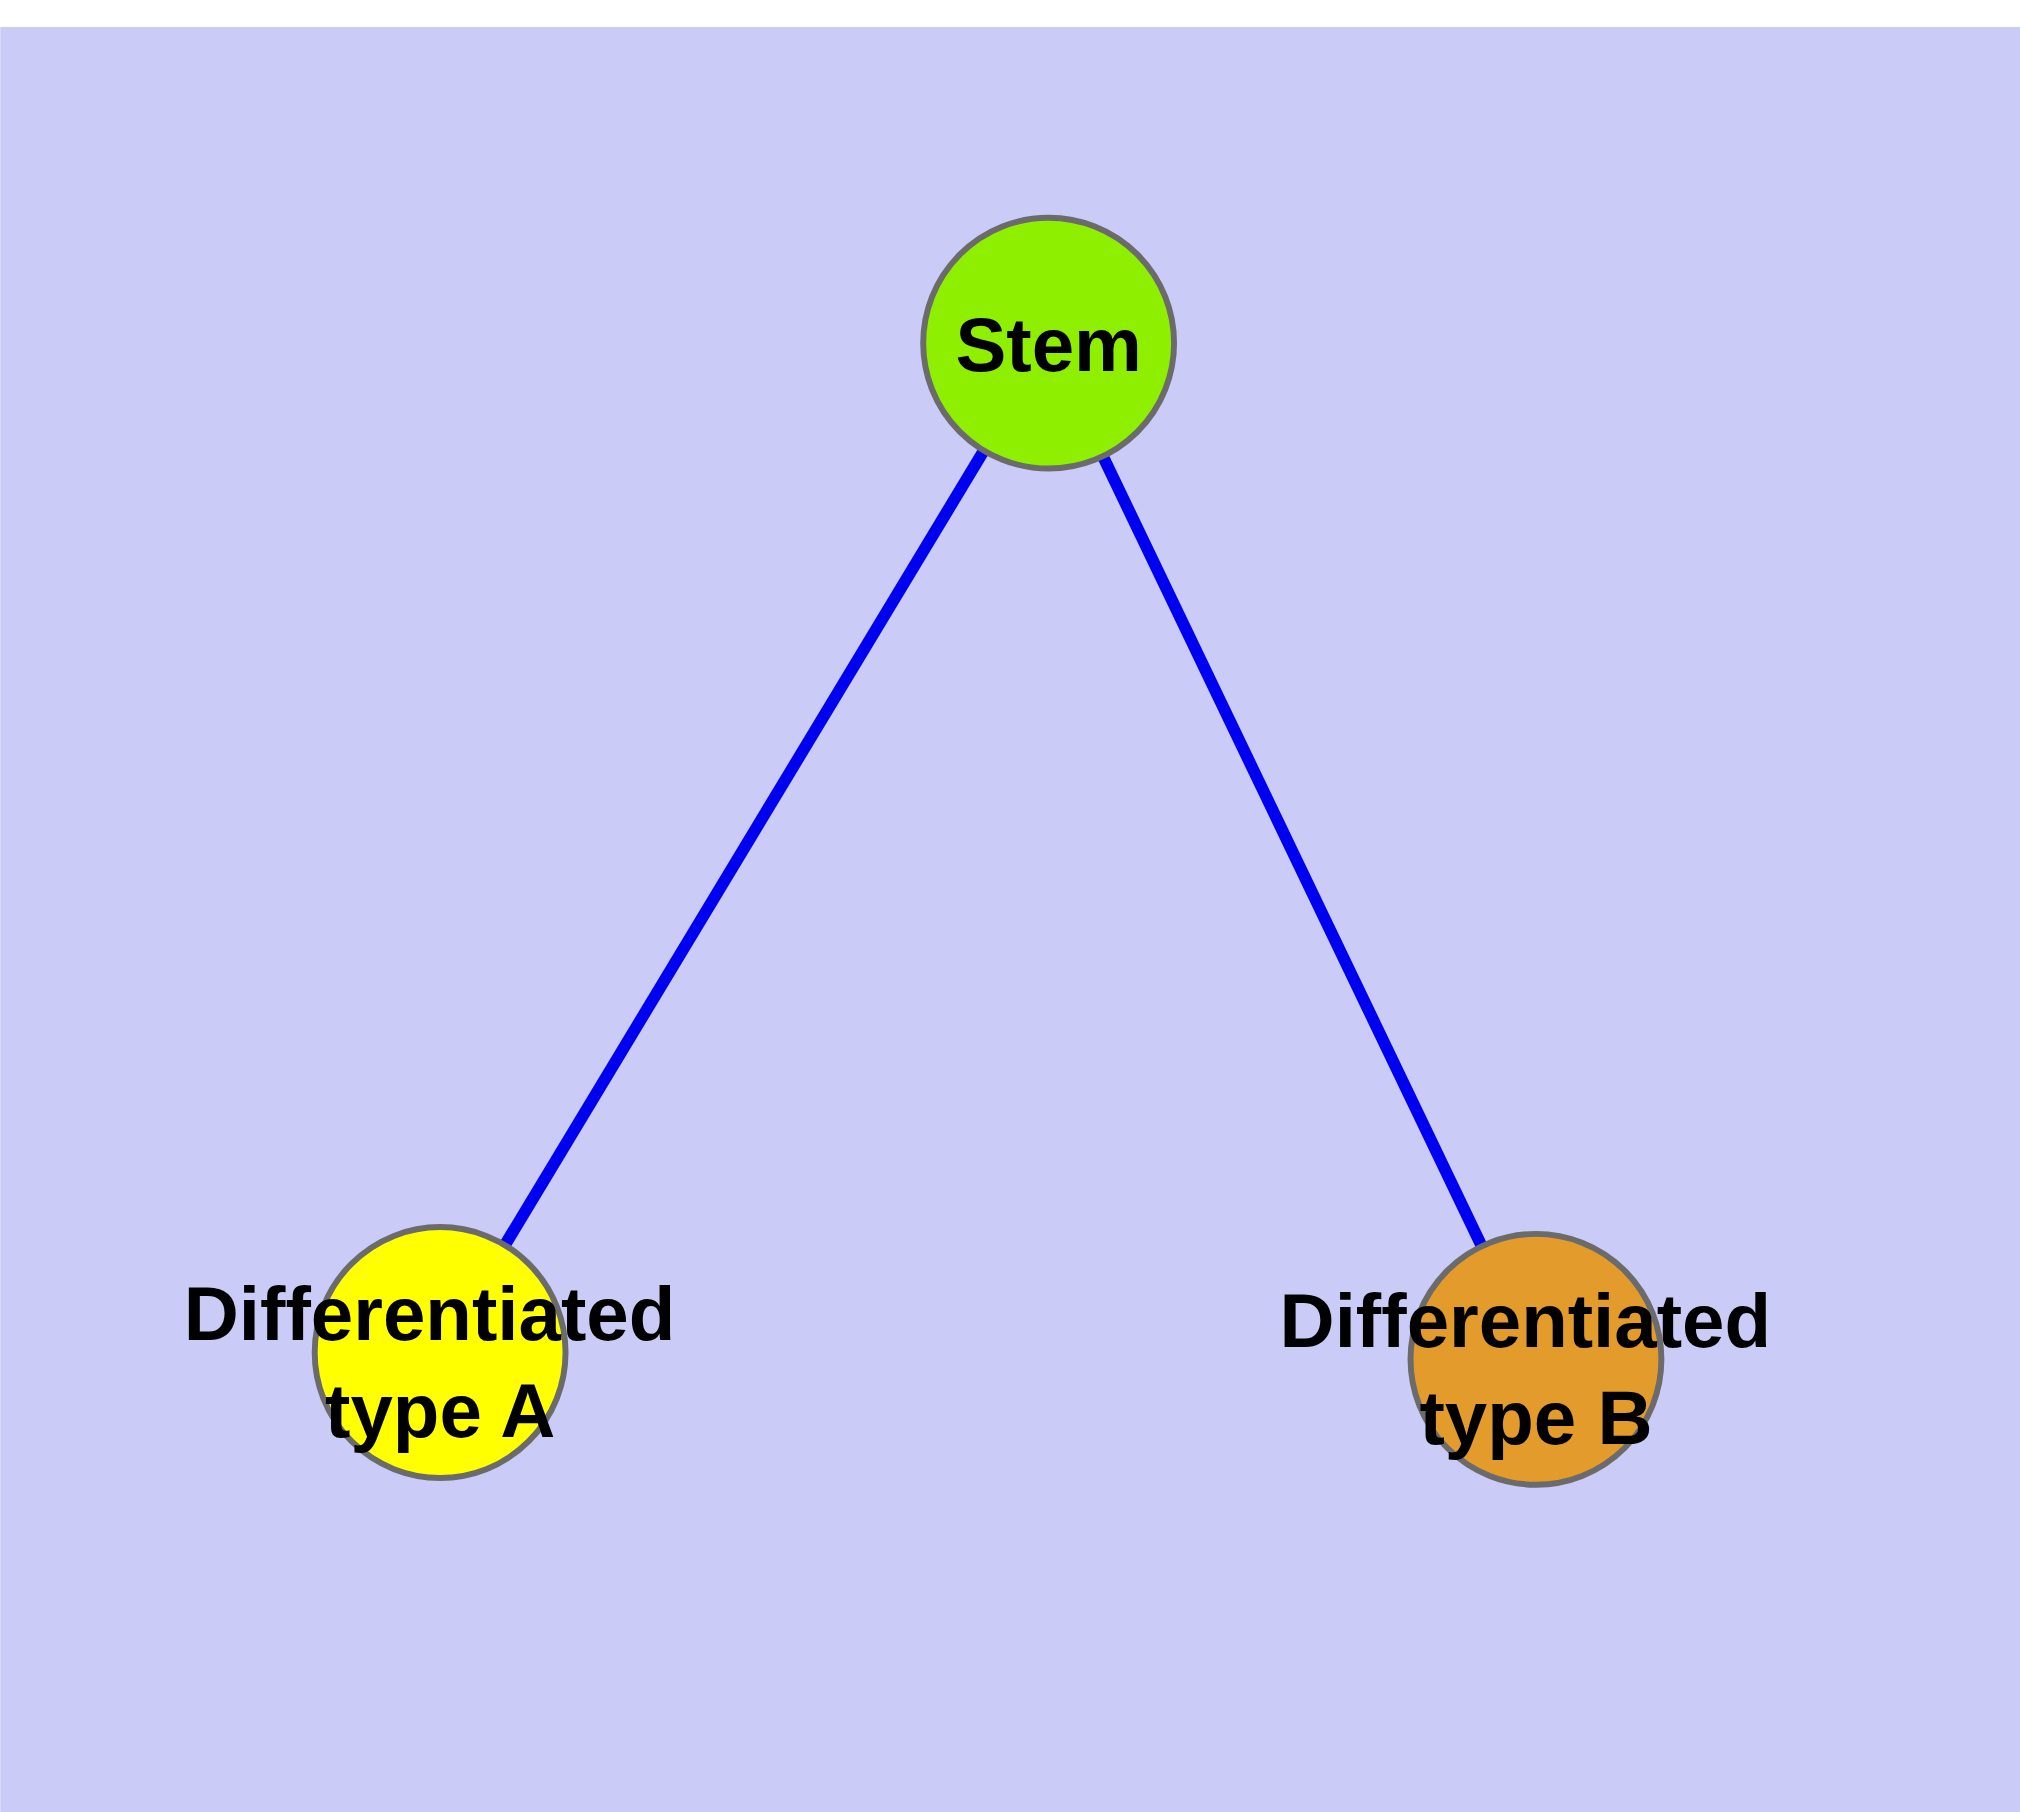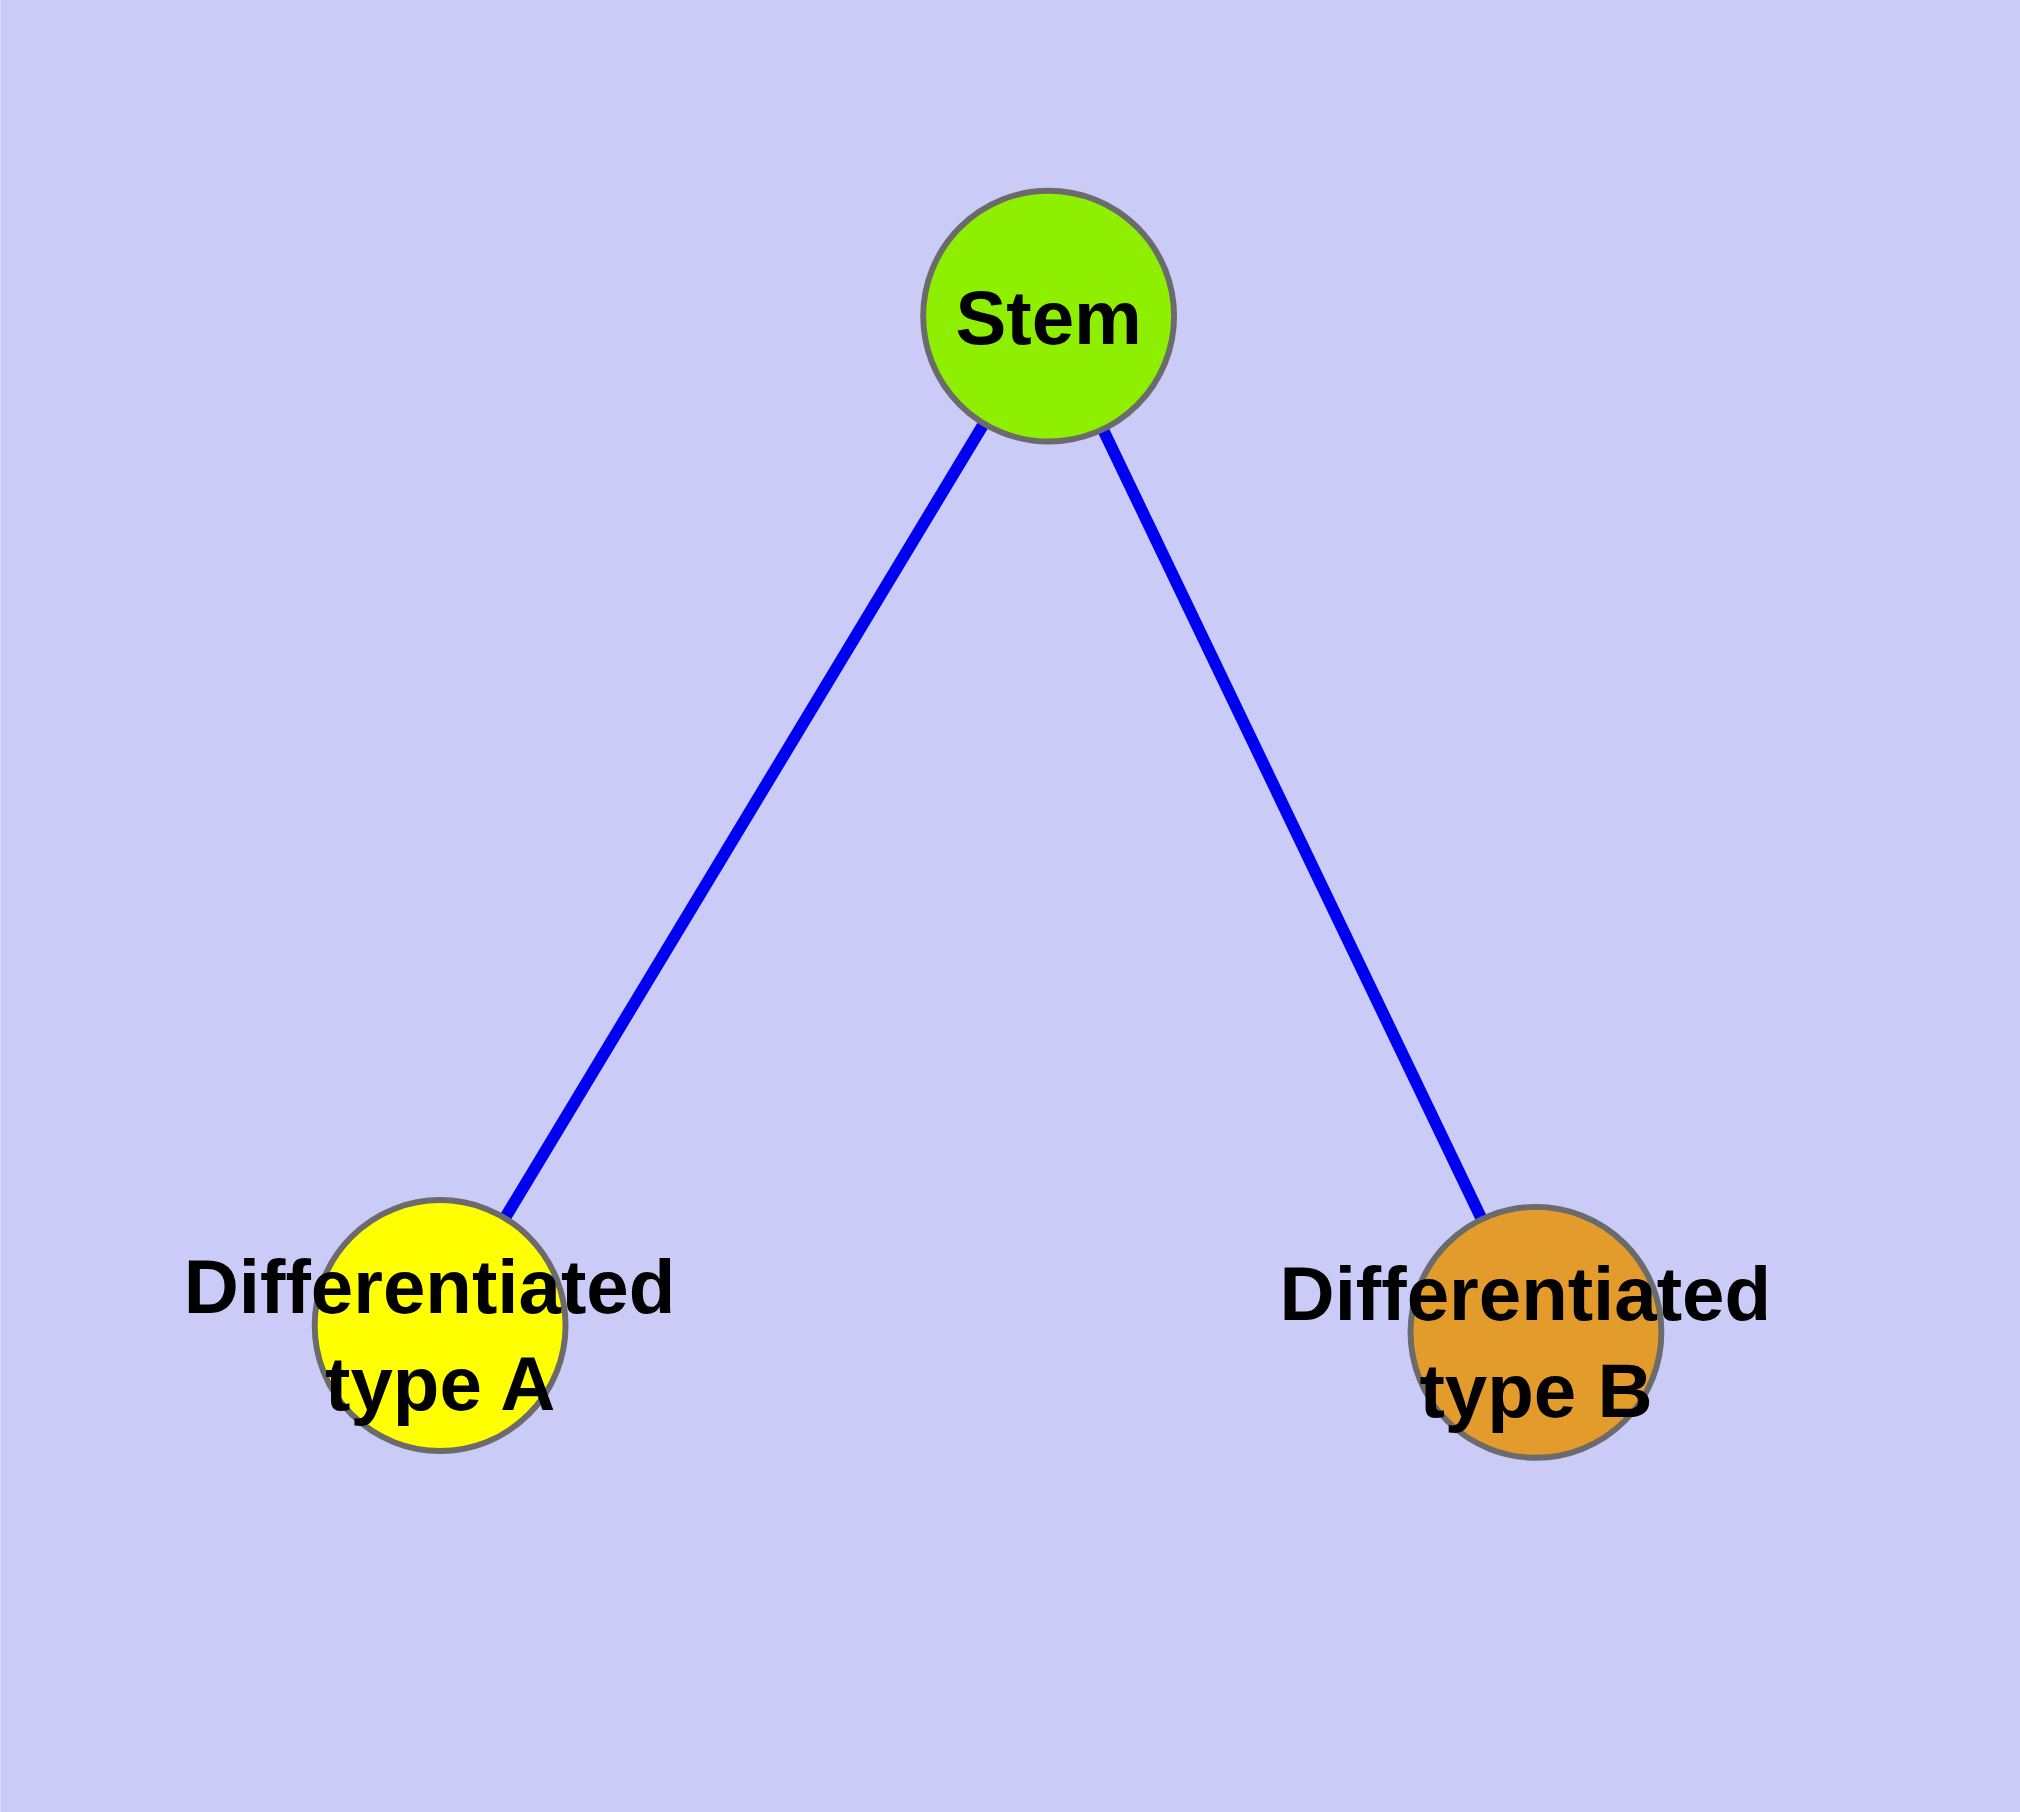--- a/index.html
+++ b/index.html
@@ -9,20 +9,21 @@
   body {
     width: 2021px;
     height: 1812px;
     overflow: hidden;
     font-family: "Liberation Sans", "DejaVu Sans", sans-serif;
   }
   .canvas {
     position: relative;
     width: 2021px;
     height: 1508px;
+    margin-top: 27px;
   }
   svg.diagram {
     position: absolute;
     left: 0;
     top: 0;
     display: block;
   }
   .edge {
     fill: none;
     stroke-width: 14px;

